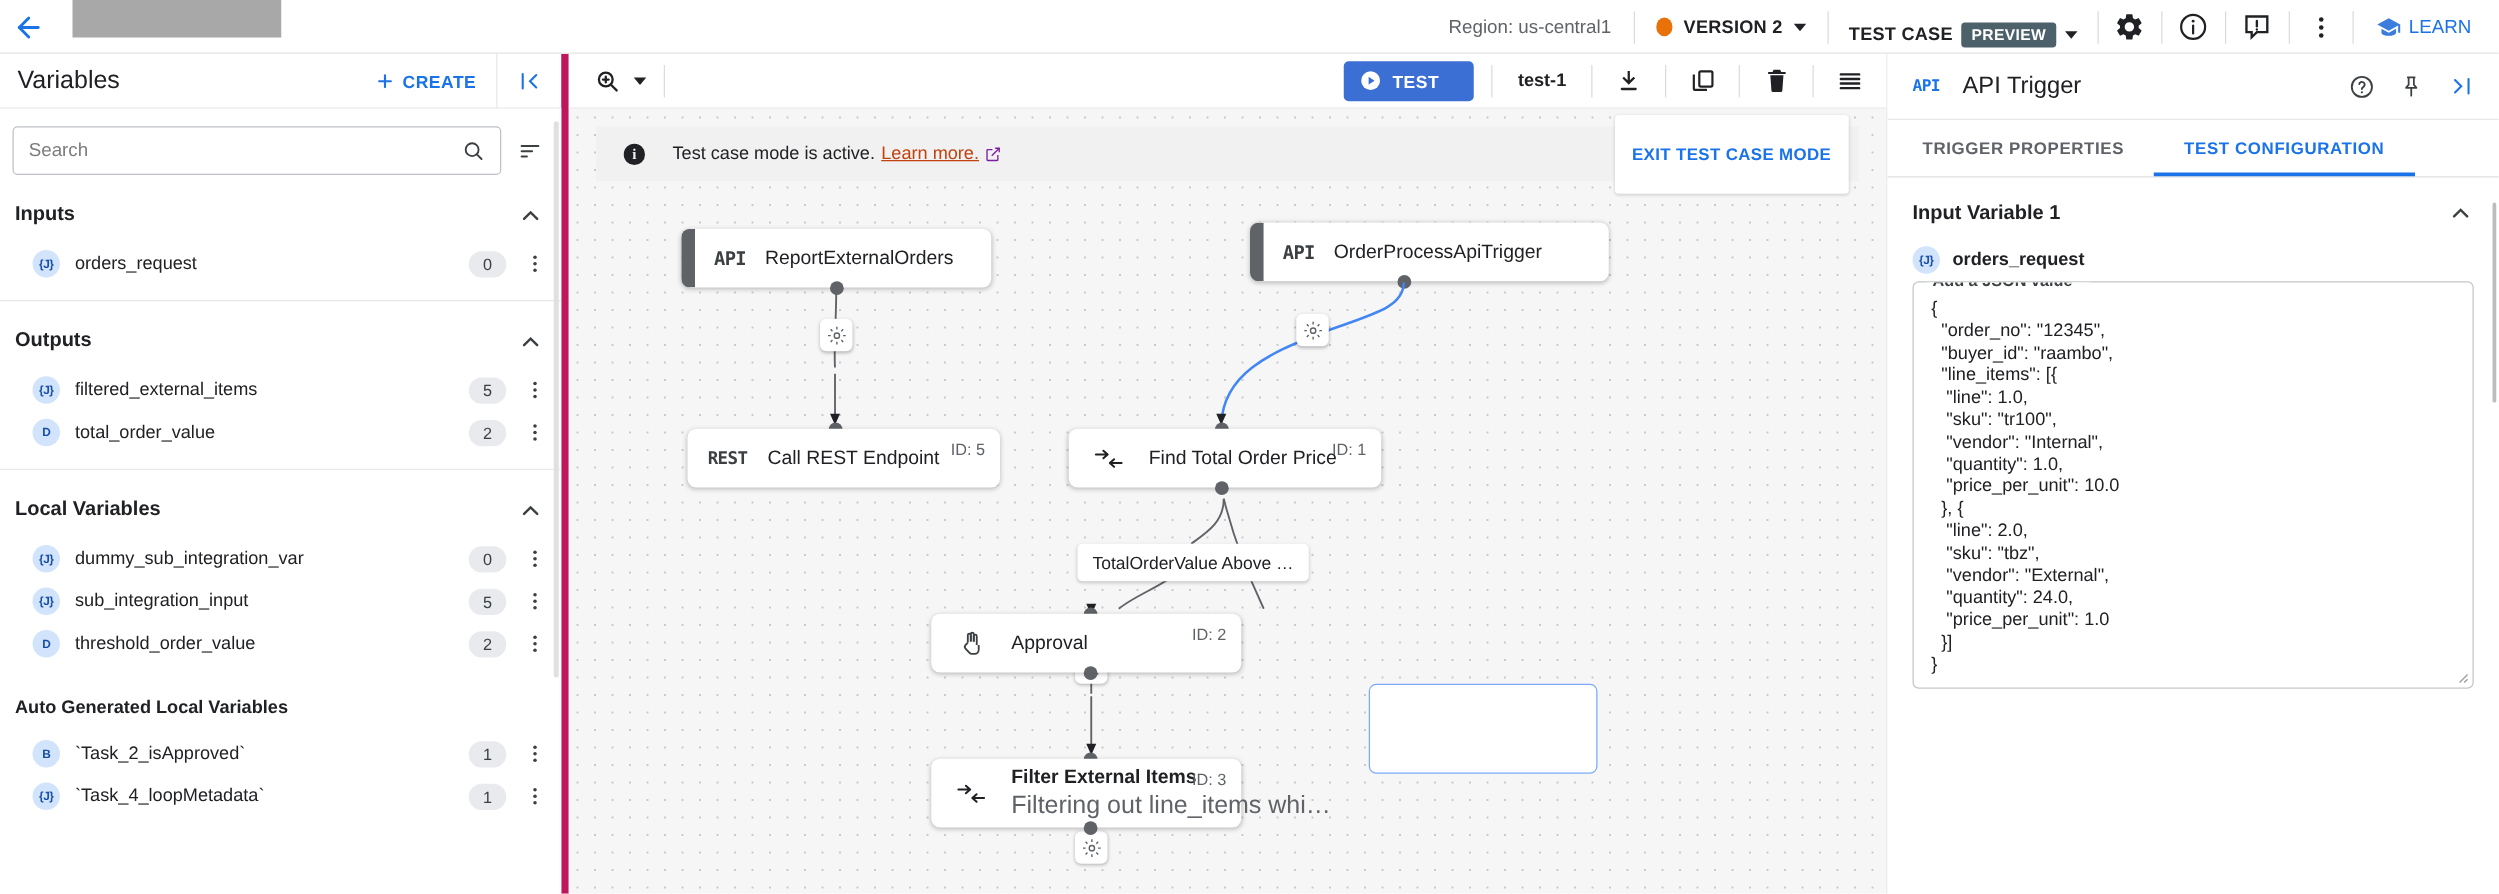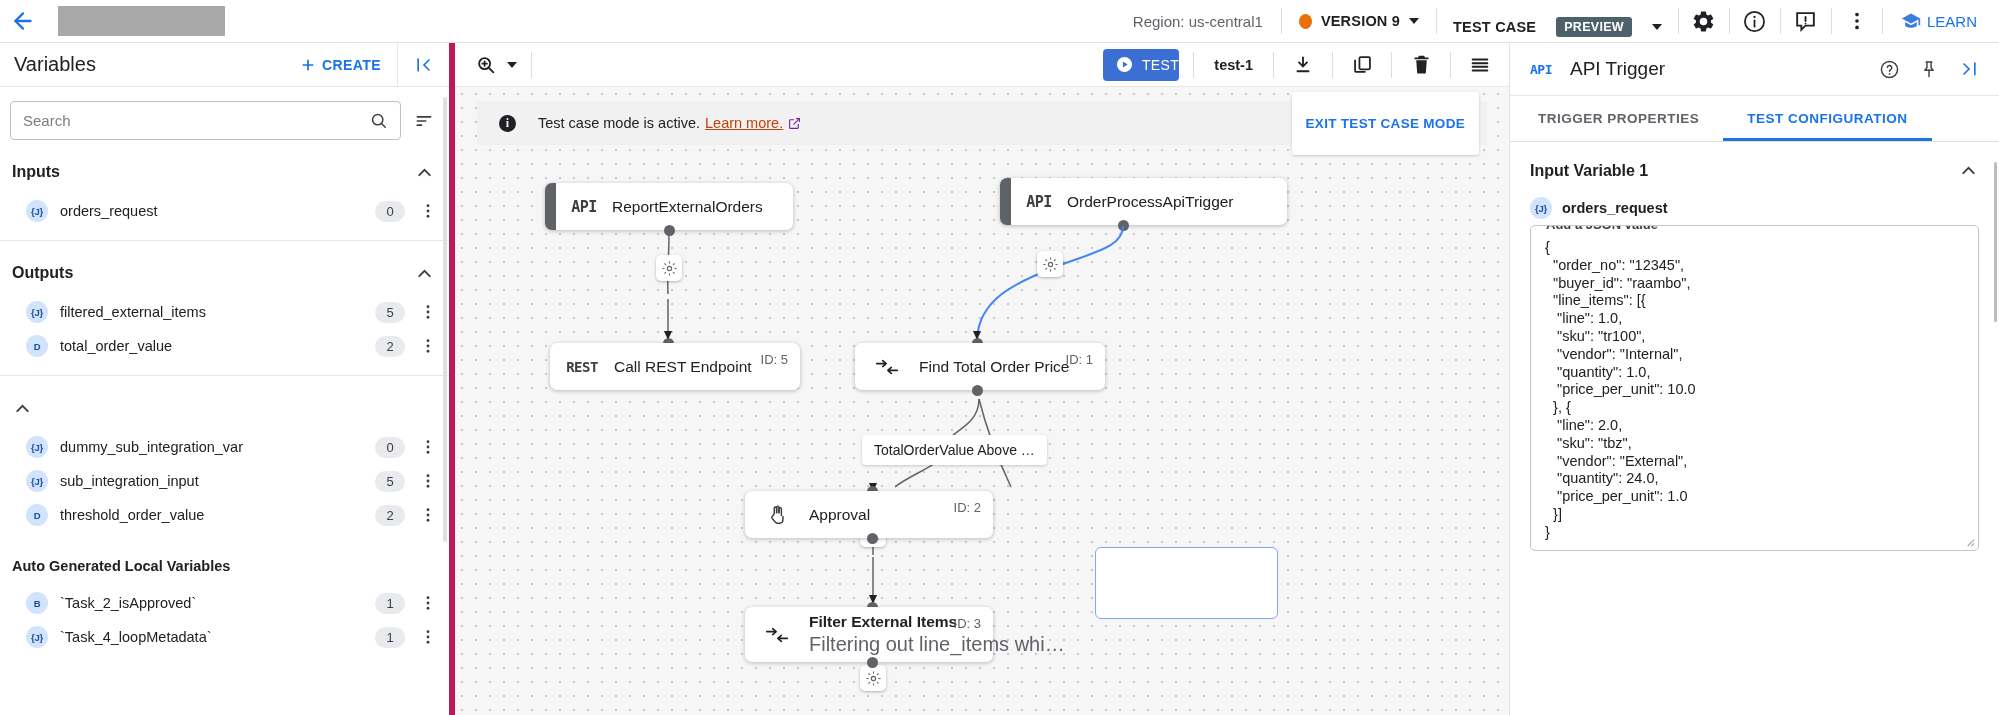--- a/index.html
+++ b/index.html
@@ -6,38 +6,38 @@
   html, body {
     width: 1999px; height: 715px;
     font-family: "Liberation Sans", sans-serif;
     background: #fff; overflow: hidden;
     -webkit-font-smoothing: antialiased;
   }
   .app { position: relative; width: 1999px; height: 715px; display: flex; flex-direction: column; }
 
   
   .topbar {
-    height: 43px; min-height: 43px; display: flex; align-items: center;
+    height: 43px; min-height: 43px; display: flex; 
     border-bottom: 1px solid #e3e3e3; background: #fff; position: relative;
   }
   .back-arrow {
     width: 46px; height: 43px; display: flex; align-items: center; justify-content: center;
     color: #1a73e8; cursor: pointer;
   }
   .title-redaction { width: 167px; height: 30px; background: #a8a8a8; margin-left: 12px; }
   .topbar-right { margin-left: auto; display: flex; align-items: center; height: 43px; }
   .region-text { font-size: 15px; color: #5f6368; padding: 0 18px; white-space: nowrap; }
   .vdivider { width: 1px; height: 26px; background: #dadce0; }
   .version-chip {
     display: flex; align-items: center; gap: 9px; padding: 0 17px; cursor: pointer; height: 43px;
   }
   .ver-dot { width: 13px; height: 15px; border-radius: 50%; background: #e8710a; }
   .ver-label { font-size: 14.5px; font-weight: bold; color: #202124; letter-spacing: .2px; white-space: nowrap;}
   .caret { width: 0; height: 0; border-left: 5px solid transparent; border-right: 5px solid transparent; border-top: 6px solid #202124; }
-  .testcase-chip { display: flex; align-items: center; gap: 20px; padding: 0 16px; cursor: pointer; height: 43px; margin-top: 12px;}
+  .testcase-chip { display: flex; align-items: center; gap: 7px; padding: 0 16px; cursor: pointer; height: 43px; margin-top: 12px;}
   .tc-label { font-size: 14.5px; font-weight: bold; color: #202124; letter-spacing: .2px; white-space: nowrap;}
   .preview-badge {
     background: #4d616b; color: #fff; font-size: 12.5px; font-weight: bold;
     padding: 3px 8px; border-radius: 3px; letter-spacing: .3px;
   }
   .icon-btn {
     width: 50px; height: 43px; display: flex; align-items: center; justify-content: center;
     cursor: pointer; color: #202124;
   }
   .learn-btn {
@@ -98,21 +98,21 @@
   
   .centercol { flex: 1; display: flex; flex-direction: column; min-width: 0; border-right: 1px solid #e3e3e3; }
   .canvastoolbar {
     height: 44px; min-height: 44px; display: flex; align-items: center;
     border-bottom: 1px solid #e8e8e8; padding-left: 20px; background: #fff;
   }
   .zoombtn { display: flex; align-items: center; gap: 10px; cursor: pointer; padding-right: 14px; }
   .ctb-right { margin-left: auto; display: flex; align-items: center; height: 44px; }
   .test-btn {
     background: #3b6fd4; color: #fff; border-radius: 4px; height: 32px; display: flex;
-    align-items: center; gap: 8px; padding: 0 0 0 12px; font-size: 14px; font-weight: normal;
+    align-items: center; gap: 8px; padding: 0 28px 0 12px; font-size: 14px; font-weight: bold;
     letter-spacing: .4px; cursor: pointer; margin-right: 14px;
   }
   .testname { font-size: 14.5px; font-weight: bold; color: #202124; padding: 0 20px; }
   .ctb-icon { width: 58px; height: 44px; display: flex; align-items: center; justify-content: center; cursor: pointer; }
 
   .canvas {
     flex: 1; position: relative; overflow: hidden;
     background-color: #f6f6f6;
     background-image: radial-gradient(#c8c8c8 1px, transparent 1px);
     background-size: 14px 14px;
@@ -208,21 +208,21 @@
           <path d="M12 19l-7-7 7-7"></path>
         </svg>
     </div>
     <div class="title-redaction"></div>
 
     <div class="topbar-right">
       <div class="region-text">Region: us-central1</div>
       <div class="vdivider"></div>
       <div class="version-chip">
         <span class="ver-dot"></span>
-        <span class="ver-label">VERSION 9</span>
+        <span class="ver-label">VERSION 2</span>
         <span class="caret"></span>
       </div>
       <div class="vdivider"></div>
       <div class="testcase-chip">
         <span class="tc-label">TEST CASE</span>
         <span class="preview-badge">PREVIEW</span>
         <span class="caret"></span>
       </div>
       <div class="vdivider"></div>
       <div class="icon-btn">
@@ -350,20 +350,21 @@
             <svg width="18" height="18" viewBox="0 0 24 24" fill="#3c4043">
                 <circle cx="12" cy="5" r="1.9"></circle>
                 <circle cx="12" cy="12" r="1.9"></circle>
                 <circle cx="12" cy="19" r="1.9"></circle>
               </svg>
           </span>
         </div>
         <div class="sectdiv"></div>
 
         <div class="section-head">
+          <span class="sh-title">Local Variables</span>
           <span class="chev">
             <svg width="21" height="21" viewBox="0 0 24 24" fill="none" stroke="#3c4043" stroke-width="2.2" stroke-linecap="round">
                 <path d="M6 15l6-6 6 6"></path>
               </svg>
           </span>
         </div>
         <div class="var-row">
           <span class="vchip">{J}</span>
           <span class="vname">dummy_sub_integration_var</span>
           <span class="vcount">0</span>

